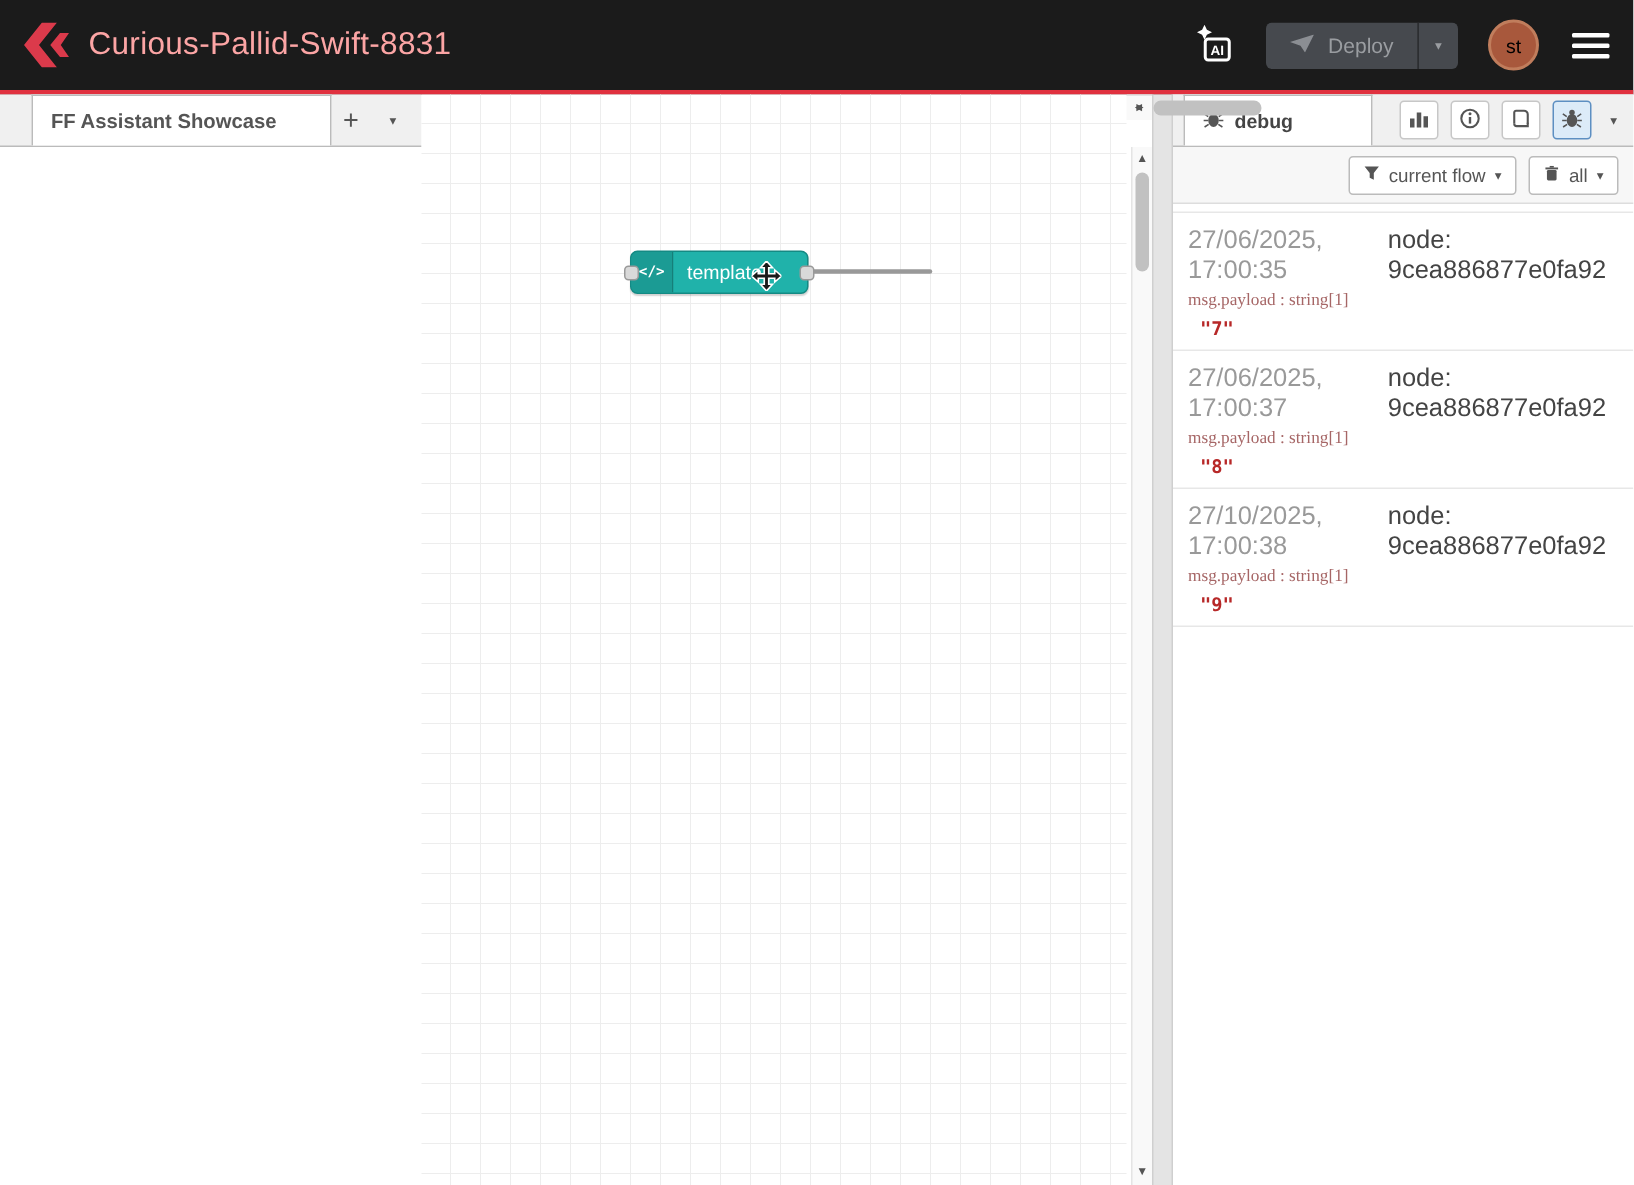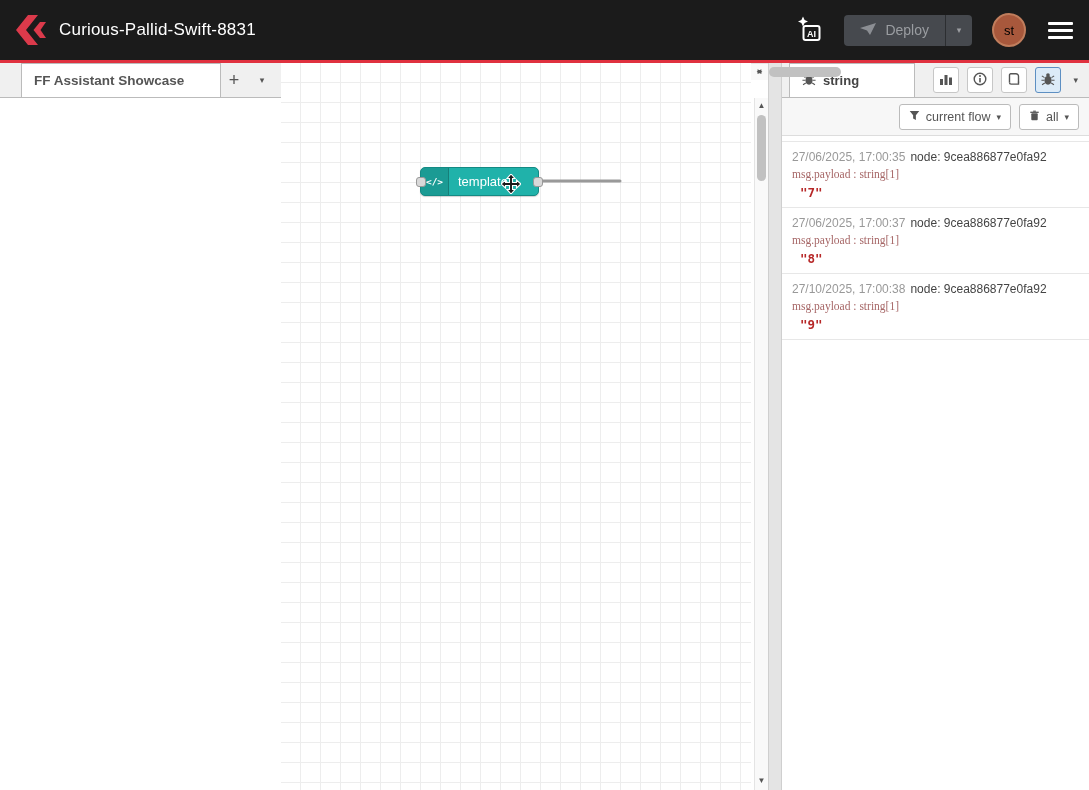--- a/index.html
+++ b/index.html
@@ -2,21 +2,21 @@
 <html style="--accent: #e0313f; --header-bg: #1b1b1b; --template-node: #20b2aa; --debug-node: #87a980; --debug-toggle: #9cc16c; --wire: #999999;"><head>
 <meta charset="utf-8">
 <style>
 *{box-sizing:border-box;margin:0;padding:0}
 html,body{width:1089px;height:790px;overflow:hidden}
 body{font-family:"Liberation Sans",sans-serif;background:#fff}
 .app{width:1089px;height:790px;display:flex;flex-direction:column}
 
 .header{flex:0 0 63px;height:63px;background:var(--header-bg,#1b1b1b);border-bottom:3px solid var(--accent,#e0313f);display:flex;align-items:center;padding:0 14px;gap:13px}
 .logo{display:flex;align-items:center;cursor:pointer}
-.title{color:#ffffff;font-size:17px;letter-spacing:.2px}
+.title{color:#fca5a5;font-size:21px;letter-spacing:.2px}
 .header-right{margin-left:auto;display:flex;align-items:center;gap:20px}
 .ai-btn{background:none;border:none;cursor:pointer;display:flex}
 .deploy-group{display:flex;border-radius:4px;overflow:hidden}
 .deploy-main{display:flex;align-items:center;gap:9px;background:#46494e;color:#9a9da1;border:none;padding:0 16px;height:31px;font-size:14px;cursor:default}
 .deploy-caret{background:#46494e;border:none;border-left:1px solid #2c2e31;color:#9a9da1;width:27px;height:31px;font-size:9px;cursor:pointer}
 .avatar{width:34px;height:34px;border-radius:50%;background:#a8583c;border:2px solid #c07d5c;color:#000000;font-size:13px;display:flex;align-items:center;justify-content:center;cursor:pointer}
 .menu-btn{background:none;border:none;display:flex;flex-direction:column;gap:4px;cursor:pointer;padding:4px 2px}
 .menu-btn .bar{width:25px;height:3px;background:#fff;border-radius:1px}
 
 .main{flex:1;display:flex;min-height:0}
@@ -62,21 +62,21 @@
 .side-tab{margin-left:7px;width:126px;background:#fff;border:1px solid #bbb;border-bottom:none;display:flex;align-items:center;gap:7px;padding:0 12px;color:#444;font-size:13px;font-weight:bold;cursor:pointer}
 .side-icons{margin-left:auto;display:flex;align-items:center;gap:8px;padding-right:7px}
 .sq-btn{width:26px;height:26px;background:#fff;border:1px solid #c7c7c7;border-radius:3px;display:flex;align-items:center;justify-content:center;cursor:pointer}
 .sq-btn.active{background:#dcebf8;border-color:#5d8fc2}
 .side-caret{background:none;border:none;color:#555;font-size:9px;cursor:pointer;padding:4px}
 .side-toolbar{flex:0 0 38px;height:38px;background:#f7f7f7;border-bottom:1px solid #ddd;display:flex;align-items:center;justify-content:flex-end;gap:8px;padding:0 10px}
 .tool-btn{height:26px;background:#fff;border:1px solid #bbb;border-radius:3px;display:flex;align-items:center;gap:6px;padding:0 9px;font-size:12.5px;color:#555;cursor:pointer}
 .messages{flex:1;overflow:hidden;padding-top:5px}
 .msg{border-bottom:1px solid #e7e7e7;padding:8px 10px 7px;cursor:pointer}
 .msg:first-child{border-top:1px solid #e7e7e7}
-.msg-meta{display:flex;gap:5px;font-size:12px;margin-bottom:4px}
+.msg-meta{display:flex;gap:5px;font-size:17px;margin-bottom:4px}
 .msg-date{color:#999}
 .msg-node{color:#444}
 .msg-path{font-family:Liberation Serif, serif;font-size:11.5px;color:#a66666;margin-bottom:5px}
 .msg-value{font-family:"DejaVu Sans Mono",monospace;font-size:12.5px;color:#b72828;font-weight:bold;padding-left:8px}
 </style>
 </head>
 <body>
 
 <div class="app">
 
@@ -175,21 +175,21 @@
     <aside class="sidebar">
       <div class="side-tabbar">
         <div class="side-tab">
           <span>
             <svg width="14" height="14" viewBox="0 0 16 16">
               <ellipse cx="8" cy="9.5" rx="4" ry="5" fill="#555"></ellipse>
               <circle cx="8" cy="3.5" r="2.1" fill="#555"></circle>
               <path d="M4 6.5 L1 4.5 M4 9.5 H0.5 M4.3 12.5 L1.2 14.5 M12 6.5 L15 4.5 M12 9.5 H15.5 M11.7 12.5 L14.8 14.5" stroke="#555" stroke-width="1.2" fill="none"></path>
             </svg>
           </span>
-          <span>string</span>
+          <span>debug</span>
         </div>
         <div class="side-icons">
           <button class="sq-btn">
             <span>
               <svg width="14" height="14" viewBox="0 0 14 14">
                   <rect x="1" y="7" width="3" height="6" fill="#555"></rect>
                   <rect x="5.5" y="3" width="3" height="10" fill="#555"></rect>
                   <rect x="10" y="5.5" width="3" height="7.5" fill="#555"></rect>
                 </svg>
             </span>

